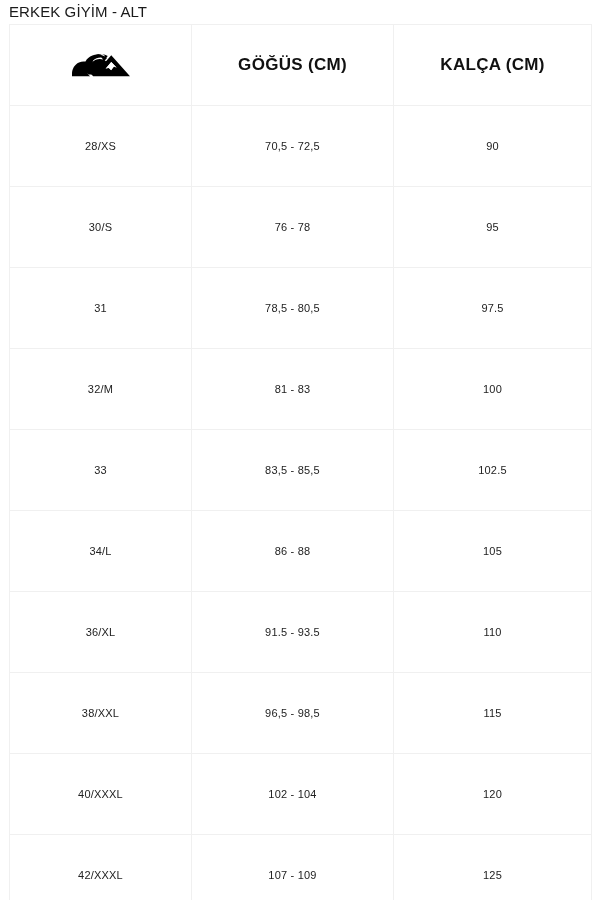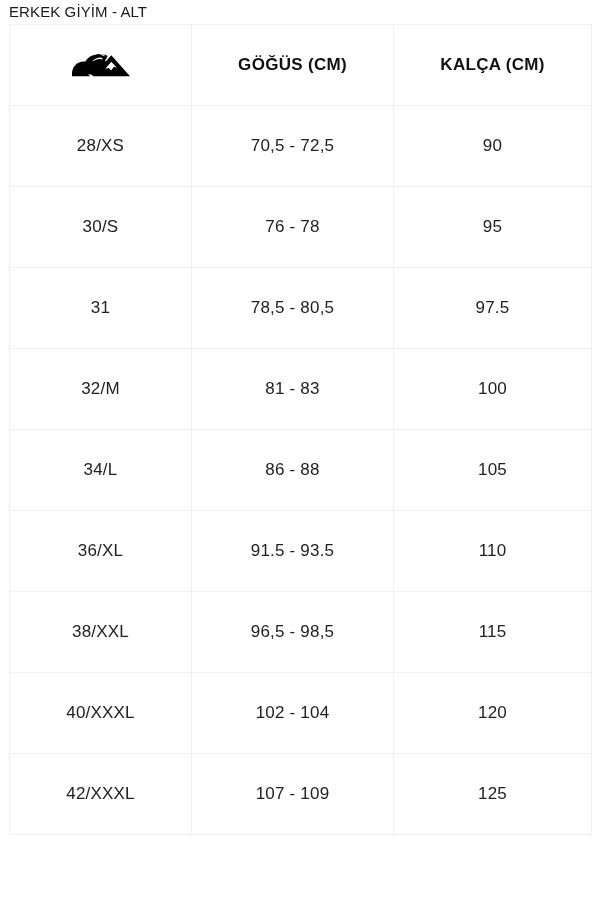--- a/index.html
+++ b/index.html
@@ -76,21 +76,21 @@
   }
 
   .brand-logo {
     display: block;
     margin: 0 auto;
     width: 64px;
     height: 32px;
   }
 
   table.size-table tbody td {
-    font-size: 17px;
+    font-size: 11px;
     font-weight: 400;
     color: #222222;
     letter-spacing: 0.2px;
   }
 </style>
 </head>
 <body>
 
 <div class="page">
 
@@ -133,20 +133,25 @@
           <td>31</td>
           <td>78,5 - 80,5</td>
           <td>97.5</td>
         </tr>
         <tr>
           <td>32/M</td>
           <td>81 - 83</td>
           <td>100</td>
         </tr>
         <tr>
+          <td>33</td>
+          <td>83,5 - 85,5</td>
+          <td>102.5</td>
+        </tr>
+        <tr>
           <td>34/L</td>
           <td>86 - 88</td>
           <td>105</td>
         </tr>
         <tr>
           <td>36/XL</td>
           <td>91.5 - 93.5</td>
           <td>110</td>
         </tr>
         <tr>

